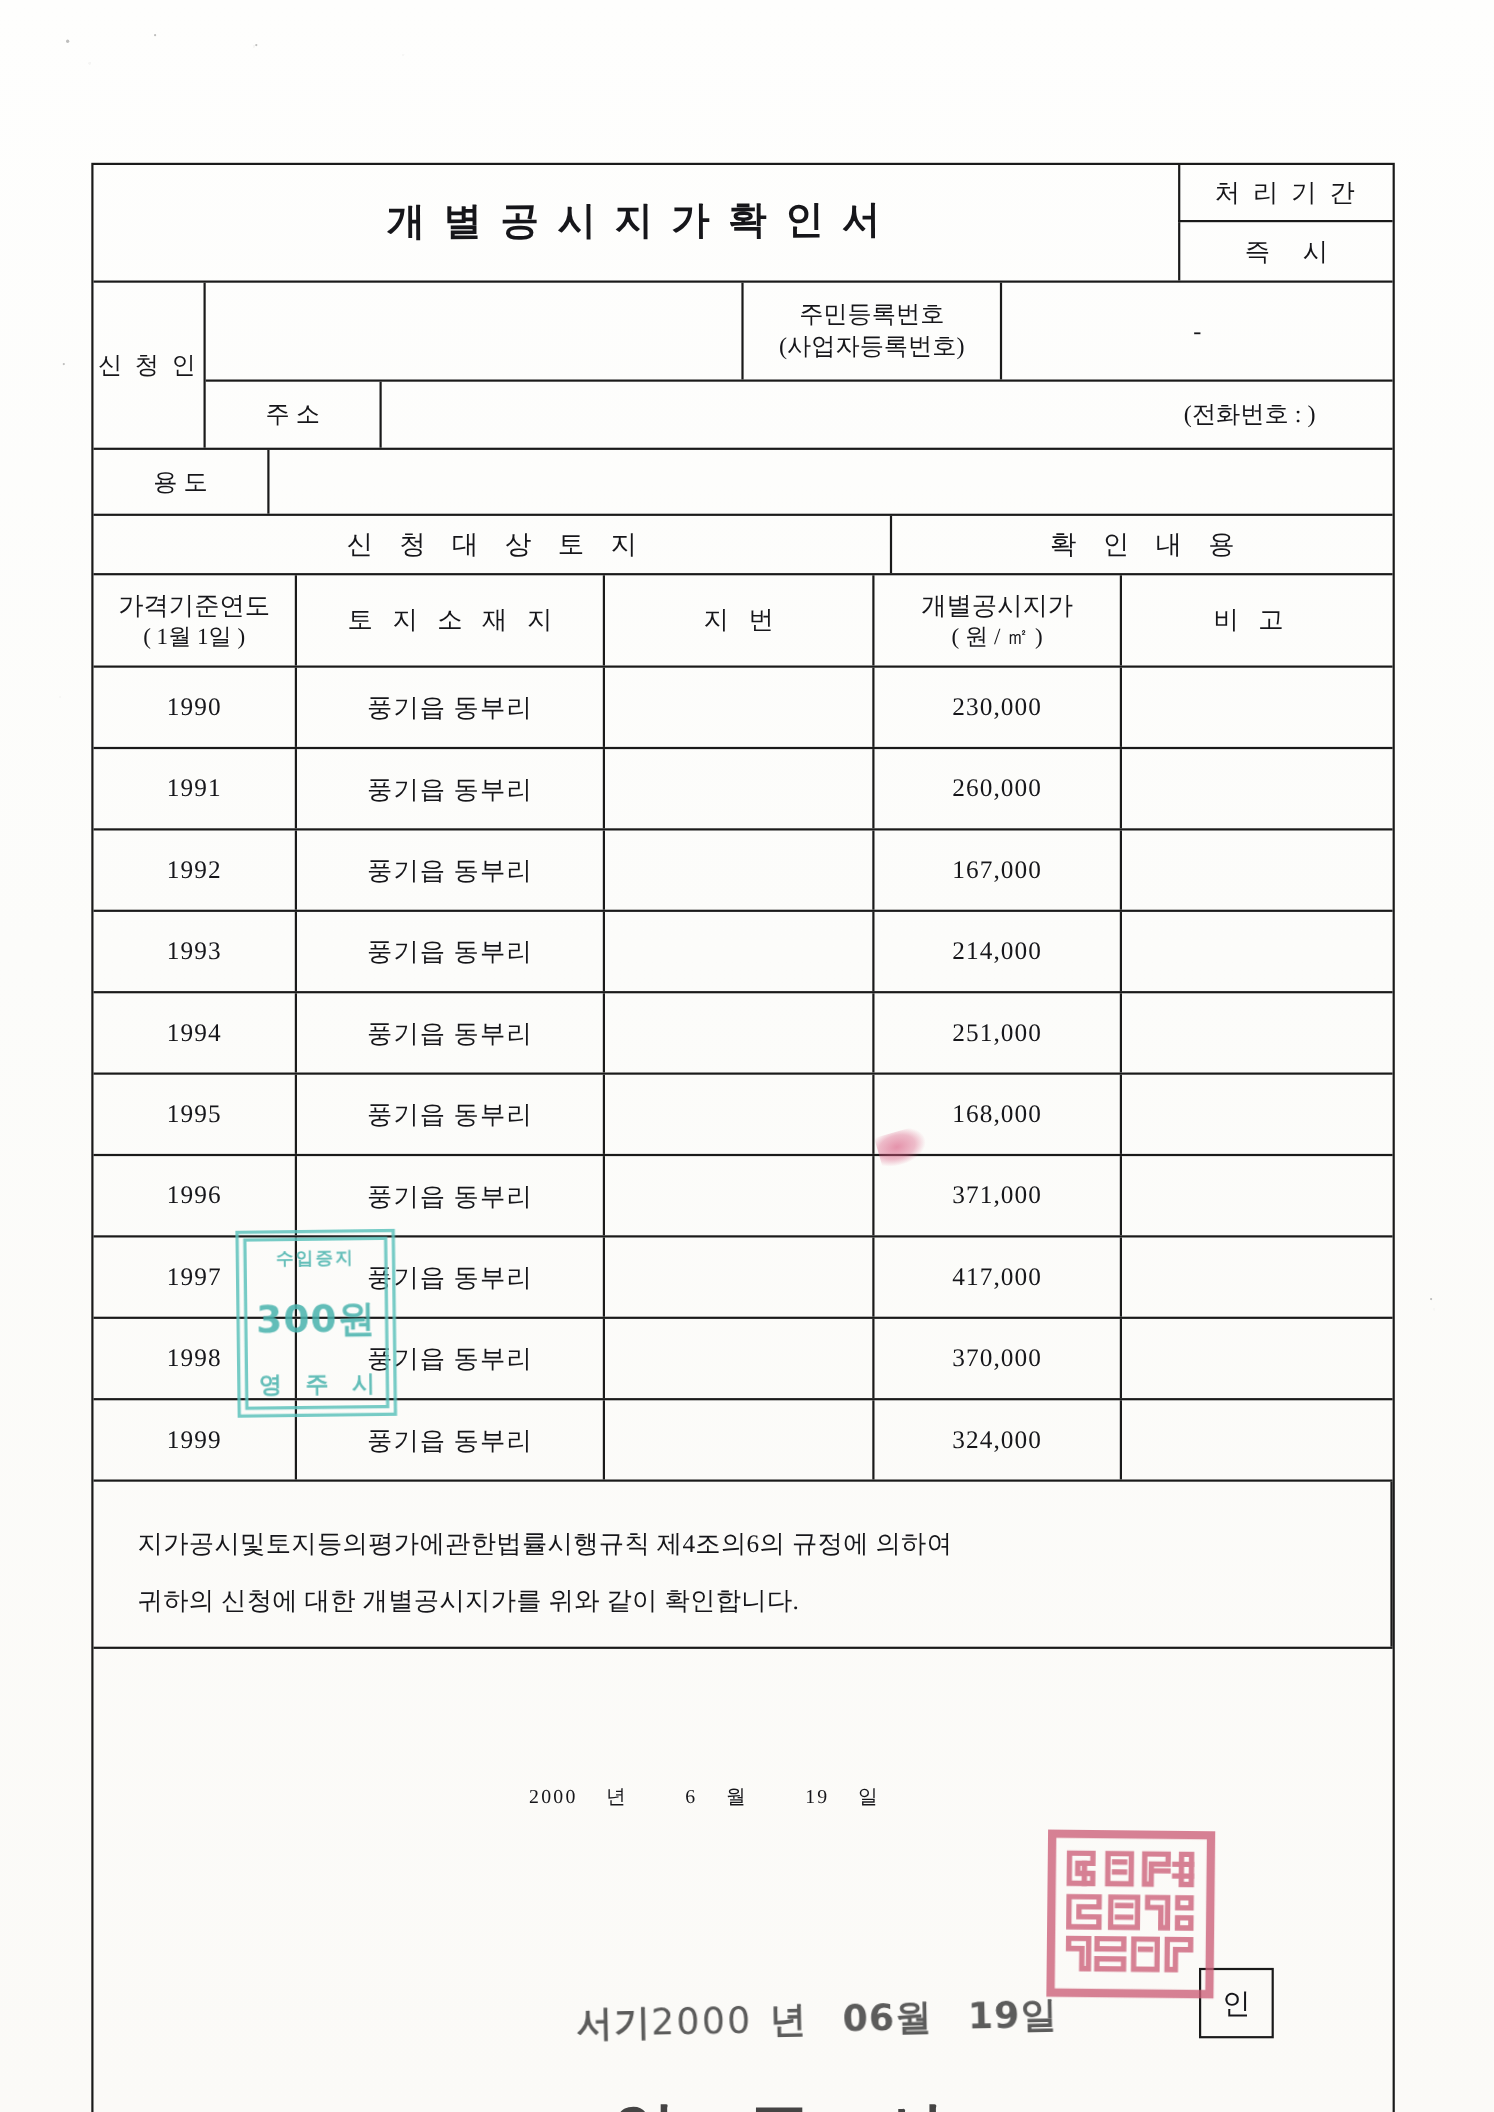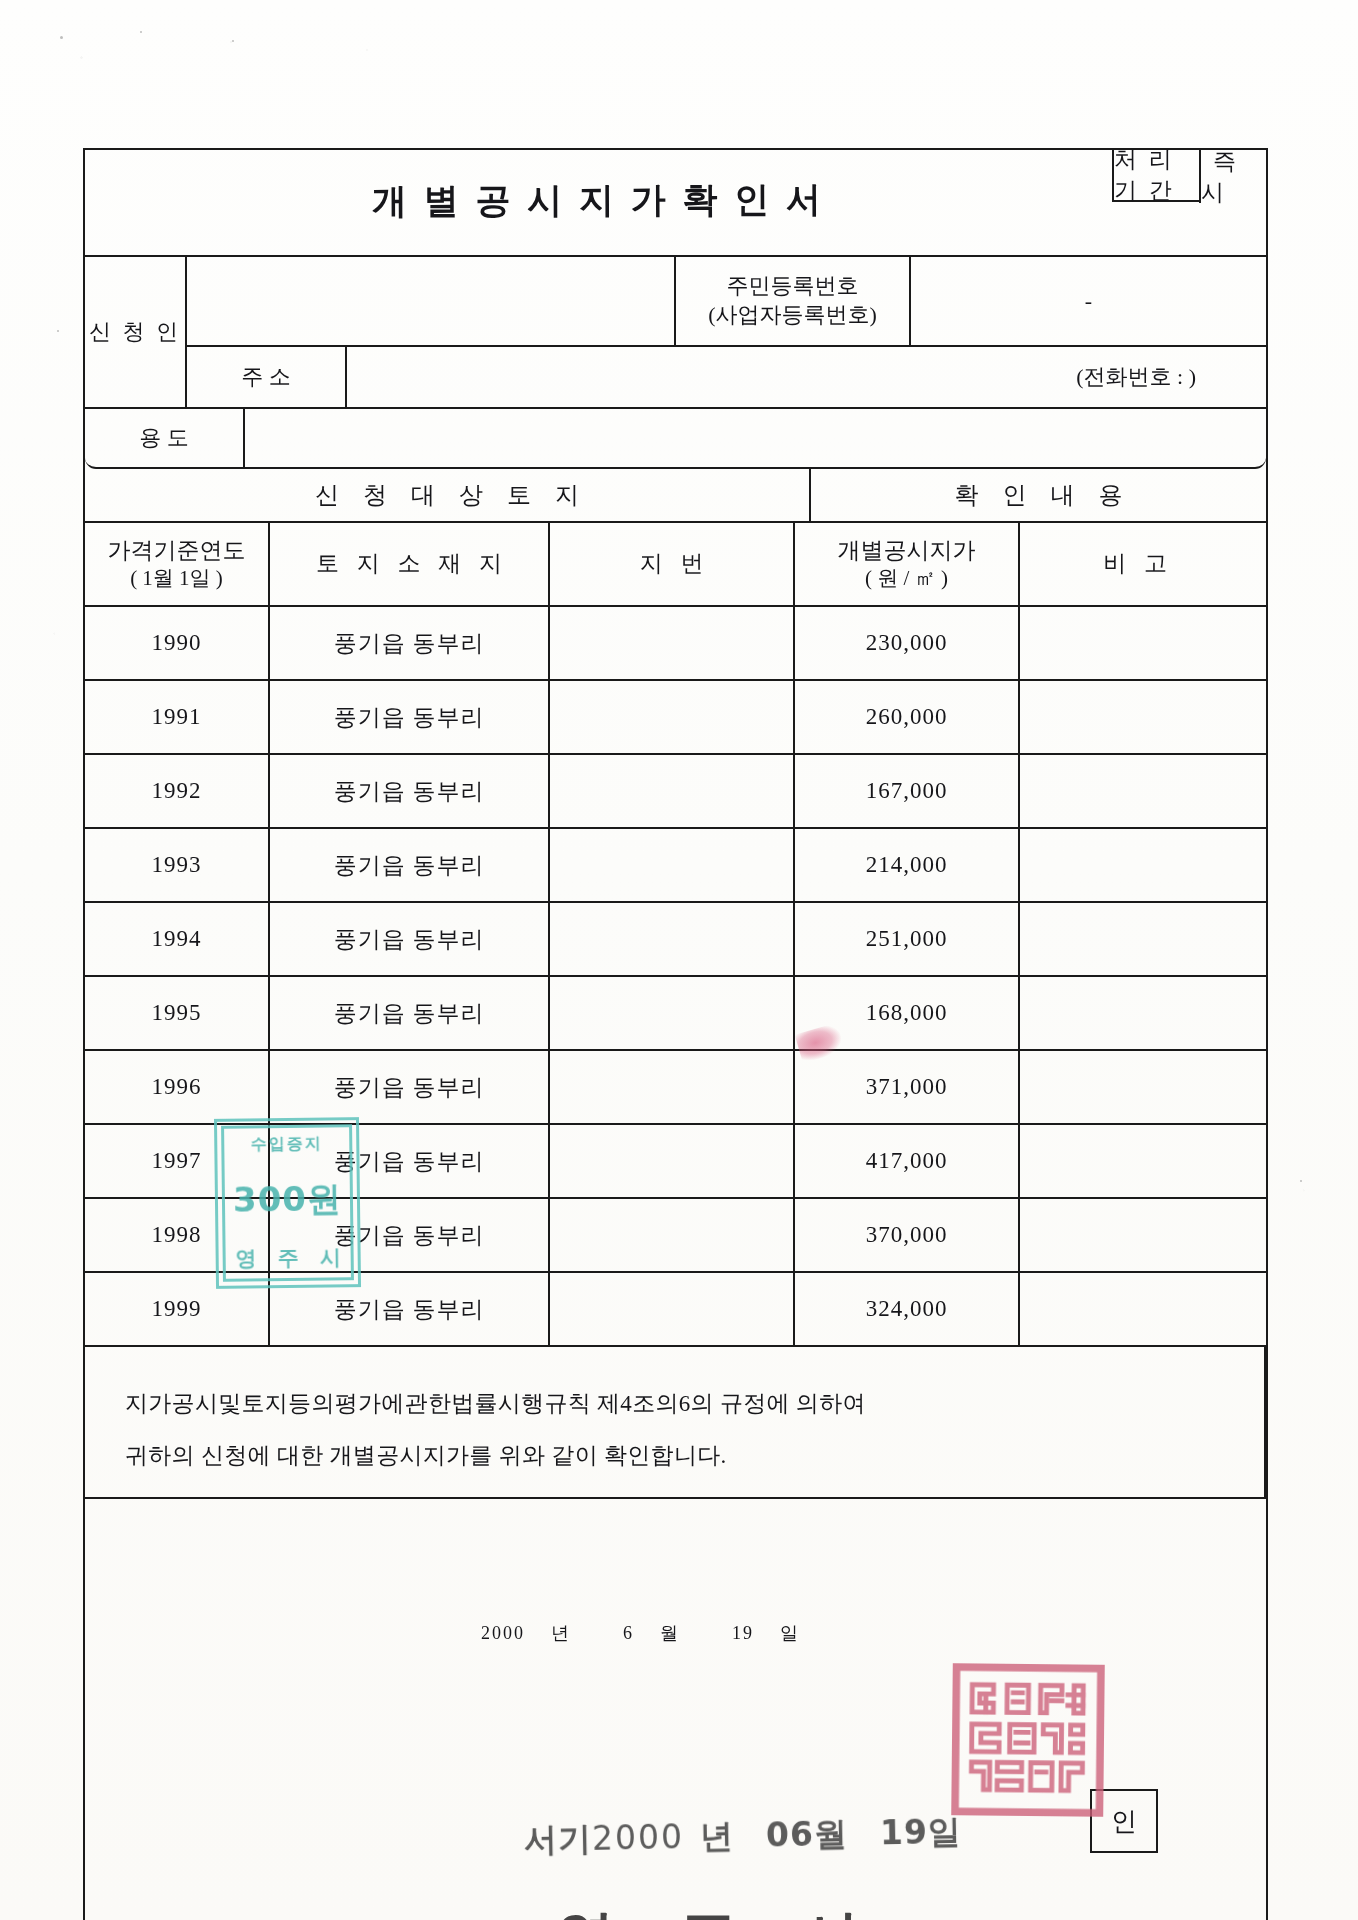--- a/index.html
+++ b/index.html
@@ -49,21 +49,21 @@
   
   .title-band{height:105px;}
   .title-main{
     flex:1;
     font-size:35px;
     letter-spacing:4px;
     font-weight:600;
     padding-bottom:4px;
     transform:rotate(-0.25deg);
   }
-  .proc-col{width:154px;display:flex;flex-direction:row;}
+  .proc-col{width:195px;display:flex;flex-direction:column;}
   .proc-top{height:52px;font-size:23px;letter-spacing:3px;}
   .proc-bot{height:53px;font-size:23px;letter-spacing:12px;text-indent:12px;}
 
   
   .app-label{width:102px;font-size:22px;letter-spacing:3px;}
   .app-fields{flex:1;display:flex;flex-direction:column;}
   .nm-label{width:160px;font-size:22px;line-height:1.25;flex-direction:column;}
   .nm-label .l1{letter-spacing:0;}
   .nm-value{flex:1;}
   .rrn-label{width:235px;font-size:22px;line-height:1.3;flex-direction:column;}
@@ -224,21 +224,21 @@
           <div class="cell rrn-value">-</div>
         </div>
 
         <div class="row" style="height:60px;">
           <div class="cell addr-label br">주        소</div>
           <div class="cell addr-value">(전화번호 :                 )</div>
         </div>
       </div>
     </div>
 
-    <div class="row bb" style="height:58px;border-radius:11px;">
+    <div class="row bb" style="height:58px;">
       <div class="cell use-label br">용        도</div>
       <div class="cell use-value"></div>
     </div>
 
     <div class="row bb">
       <div class="cell grp-left br">신 청 대 상 토 지</div>
       <div class="cell grp-right">확 인 내 용</div>
     </div>
 
     <div class="row bb">

